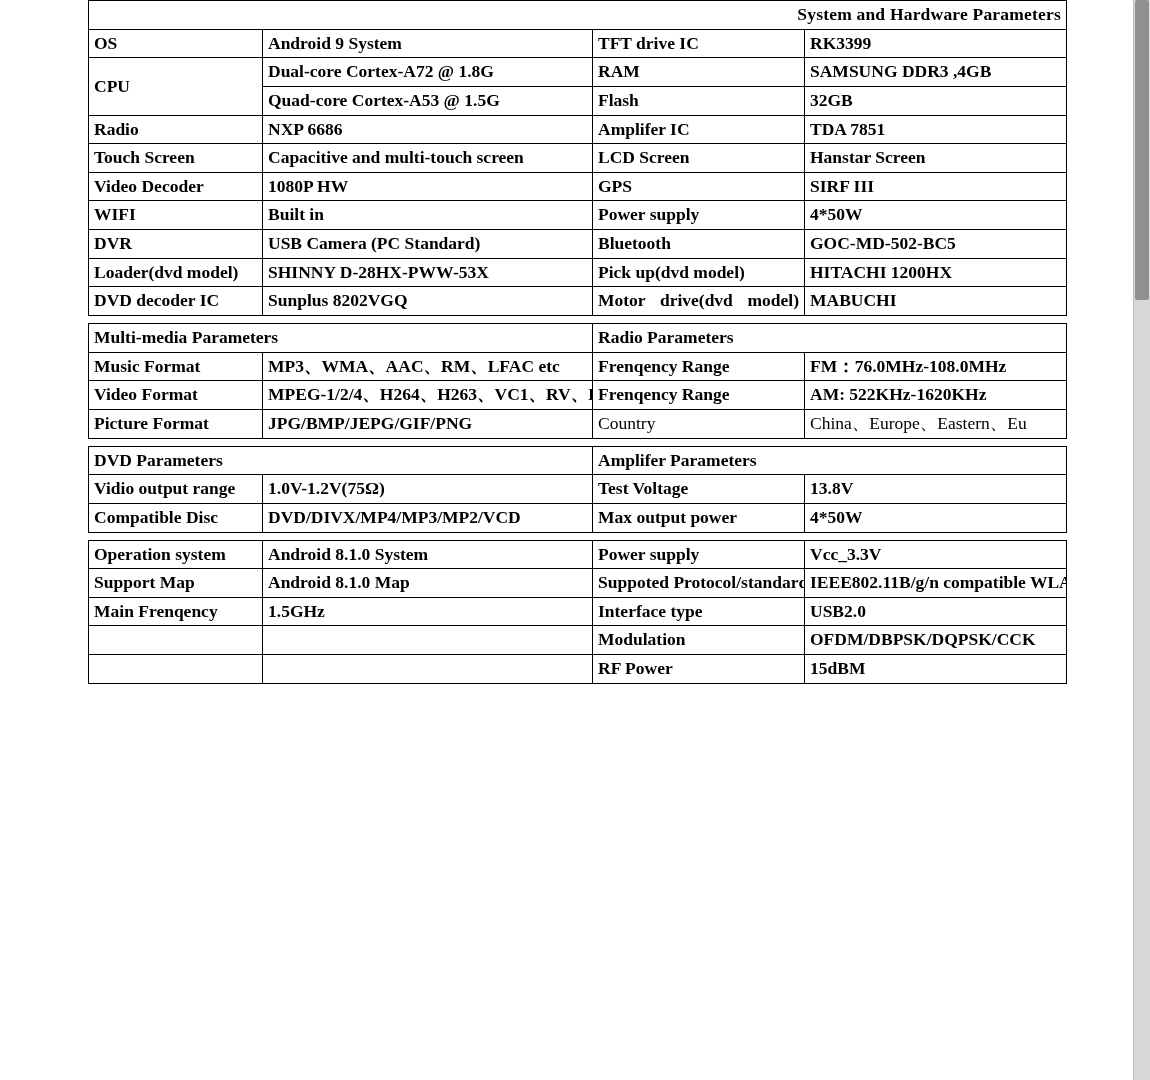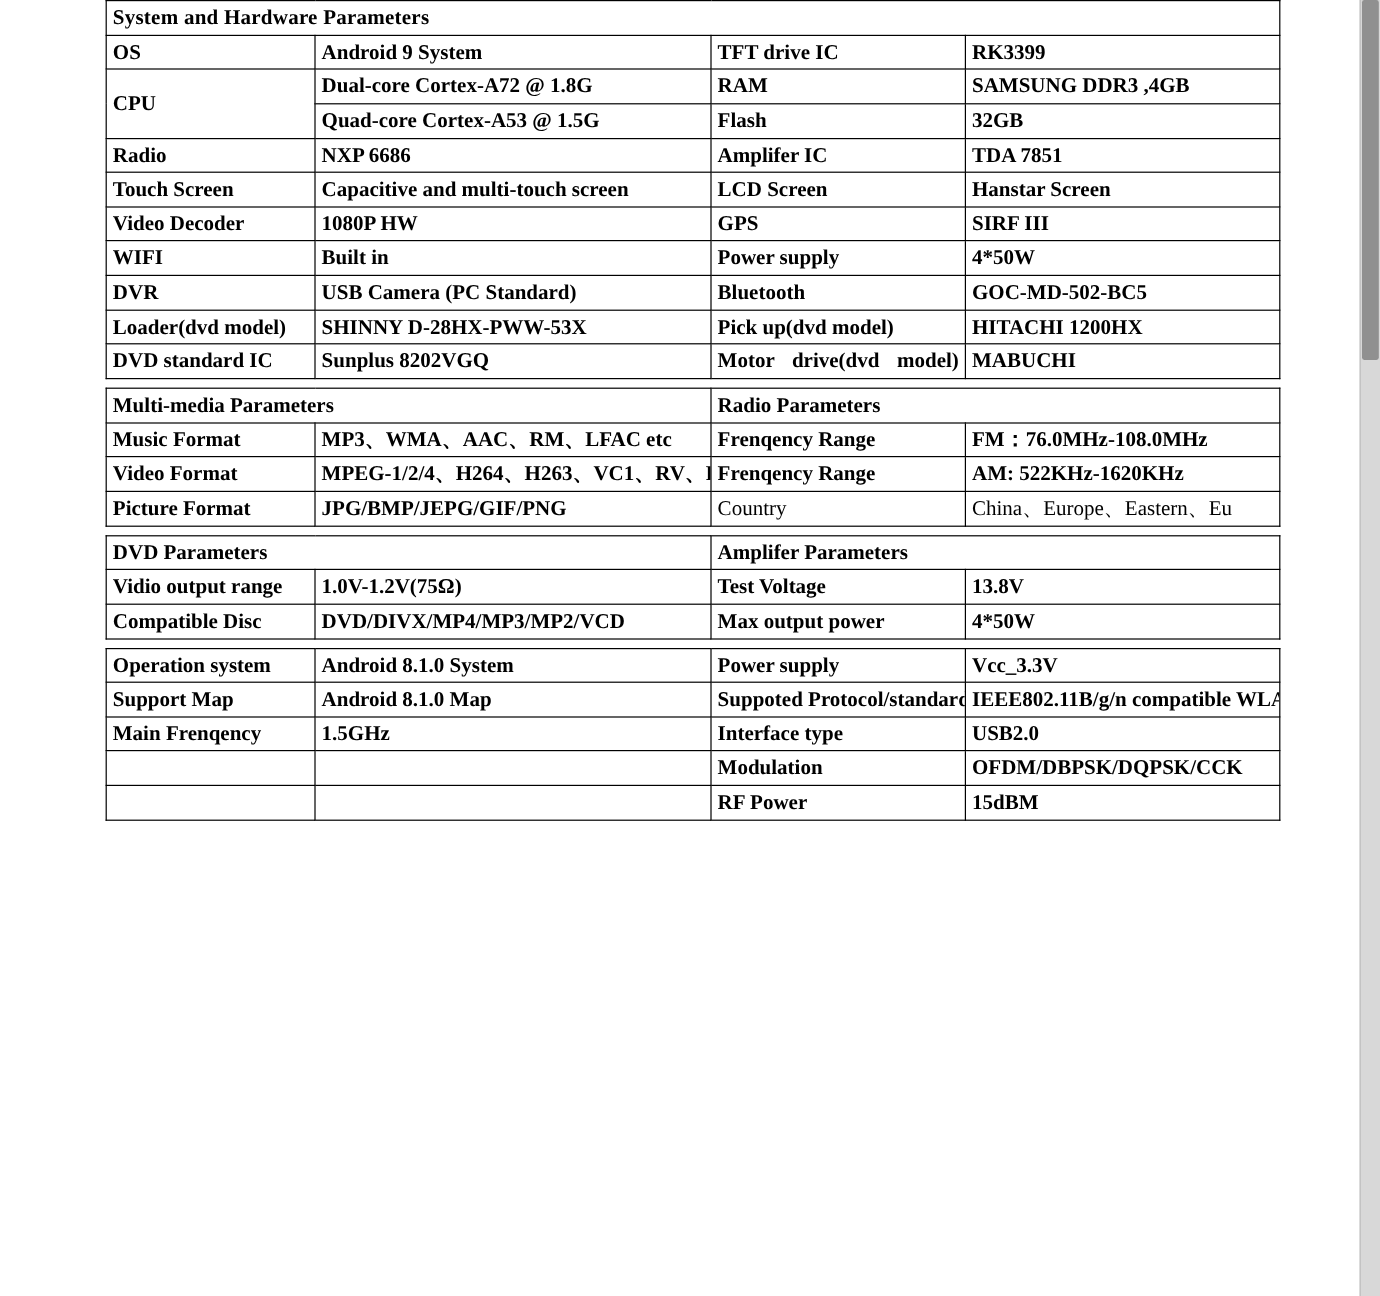--- a/index.html
+++ b/index.html
@@ -39,21 +39,21 @@
     padding: 3px 5px 4px 5px;
     font-size: 17.5px;
     line-height: 1.18;
     vertical-align: middle;
     overflow: hidden;
     white-space: nowrap;
   }
   td.b { font-weight: bold; }
   td.normal { font-weight: normal; }
   .title-cell {
-    text-align: left;
+    text-align: right;
     font-weight: bold;
     font-size: 23px;
     padding: 8px 0 9px 0;
     letter-spacing: 0.2px;
   }
   .section-cell {
     text-align: left;
     font-weight: bold;
     font-size: 18.5px;
     padding: 7px 0 8px 0;
@@ -170,21 +170,21 @@
           <td class="b">Bluetooth</td>
           <td class="b">GOC-MD-502-BC5</td>
         </tr>
         <tr>
           <td class="b wrapcell">Loader(dvd model)</td>
           <td class="b">SHINNY  D-28HX-PWW-53X</td>
           <td class="b">Pick up(dvd model)</td>
           <td class="b">HITACHI  1200HX</td>
         </tr>
         <tr>
-          <td class="b">DVD standard IC</td>
+          <td class="b">DVD decoder IC</td>
           <td class="b">Sunplus   8202VGQ</td>
           <td class="b motor-cell">Motor drive(dvd model)</td>
           <td class="b">MABUCHI</td>
         </tr>
       </tbody>
     </table>
 
     <div class="tbl-sep"></div>
 
     <table class="spec">

